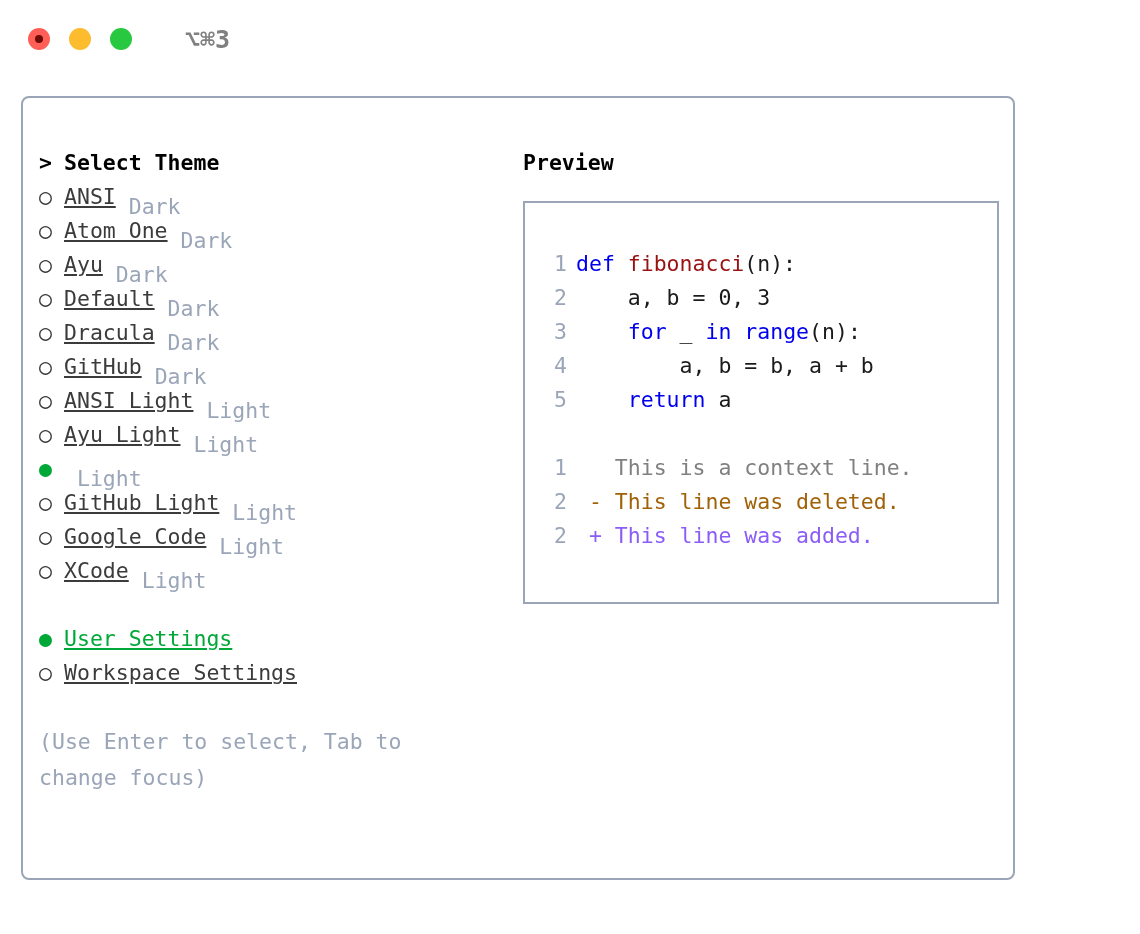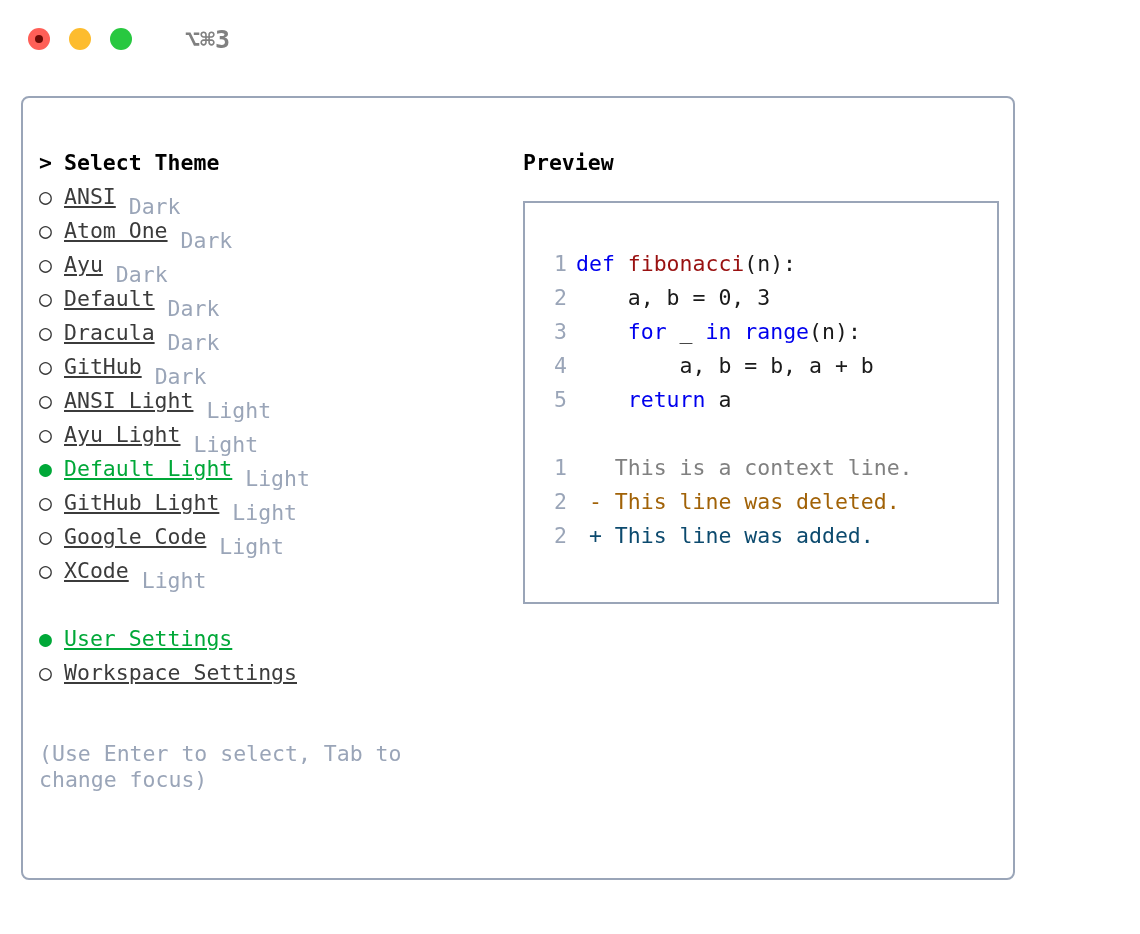--- a/index.html
+++ b/index.html
@@ -131,24 +131,24 @@
   .dot-empty  { color: #3b3b3b; }
 
   .spacer-block { height: 34px; }
 
   .apply-heading {
     color: #000000;
     font-weight: bold;
   }
 
   .hint {
-    margin-top: 51px;
+    margin-top: 34px;
     color: #9aa5b8;
     font-size: 21.5px;
-    line-height: 26px;
+    line-height: 36px;
     width: 400px;
     white-space: pre-wrap;
   }
 
   
   .right-col {
     position: absolute;
     left: 500px;
     top: 48px;
     width: 500px;
@@ -182,21 +182,21 @@
     text-align: right;
     color: #9aa5b8;
     margin-right: 9px;
     white-space: pre;
   }
   .tok-kw      { color: #0000ee; }
   .tok-fn      { color: #991111; }
   .tok-plain   { color: #1a1a1a; }
   .tok-context { color: #808080; text-align: center; }
   .tok-del     { color: #a16207; }
-  .tok-add     { color: #0c4a6e; }
+  .tok-add     { color: #8b5cf6; }
   .blank-line  { height: 34px; }
 </style>
 </head>
 <body>
 
 <div class="app-window">
 
   <div class="titlebar">
     <div class="lights">
       <span class="light red"></span>
@@ -217,21 +217,21 @@
 
         <div id="theme-list">
             <div class="row"><span class="marker dot-empty">○</span><span class="theme-name">ANSI</span><span> </span><span class="theme-kind">Dark</span></div>
             <div class="row"><span class="marker dot-empty">○</span><span class="theme-name">Atom One</span><span> </span><span class="theme-kind">Dark</span></div>
             <div class="row"><span class="marker dot-empty">○</span><span class="theme-name">Ayu</span><span> </span><span class="theme-kind">Dark</span></div>
             <div class="row"><span class="marker dot-empty">○</span><span class="theme-name">Default</span><span> </span><span class="theme-kind">Dark</span></div>
             <div class="row"><span class="marker dot-empty">○</span><span class="theme-name">Dracula</span><span> </span><span class="theme-kind">Dark</span></div>
             <div class="row"><span class="marker dot-empty">○</span><span class="theme-name">GitHub</span><span> </span><span class="theme-kind">Dark</span></div>
             <div class="row"><span class="marker dot-empty">○</span><span class="theme-name">ANSI Light</span><span> </span><span class="theme-kind">Light</span></div>
             <div class="row"><span class="marker dot-empty">○</span><span class="theme-name">Ayu Light</span><span> </span><span class="theme-kind">Light</span></div>
-            <div class="row selected"><span class="marker dot-filled">●</span><span class="theme-name">Default Light</span><span> </span><span class="theme-kind">Light</span></div>
+            <div class="row selected"><span class="marker dot-filled">●</span><span> </span><span class="theme-kind">Light</span></div>
             <div class="row"><span class="marker dot-empty">○</span><span class="theme-name">GitHub Light</span><span> </span><span class="theme-kind">Light</span></div>
             <div class="row"><span class="marker dot-empty">○</span><span class="theme-name">Google Code</span><span> </span><span class="theme-kind">Light</span></div>
             <div class="row"><span class="marker dot-empty">○</span><span class="theme-name">XCode</span><span> </span><span class="theme-kind">Light</span></div>
           </div>
 
         <div class="spacer-block"></div>
 
 
         <div id="apply-list">
             <div class="row selected"><span class="marker dot-filled">●</span><span class="theme-name">User Settings</span></div>

